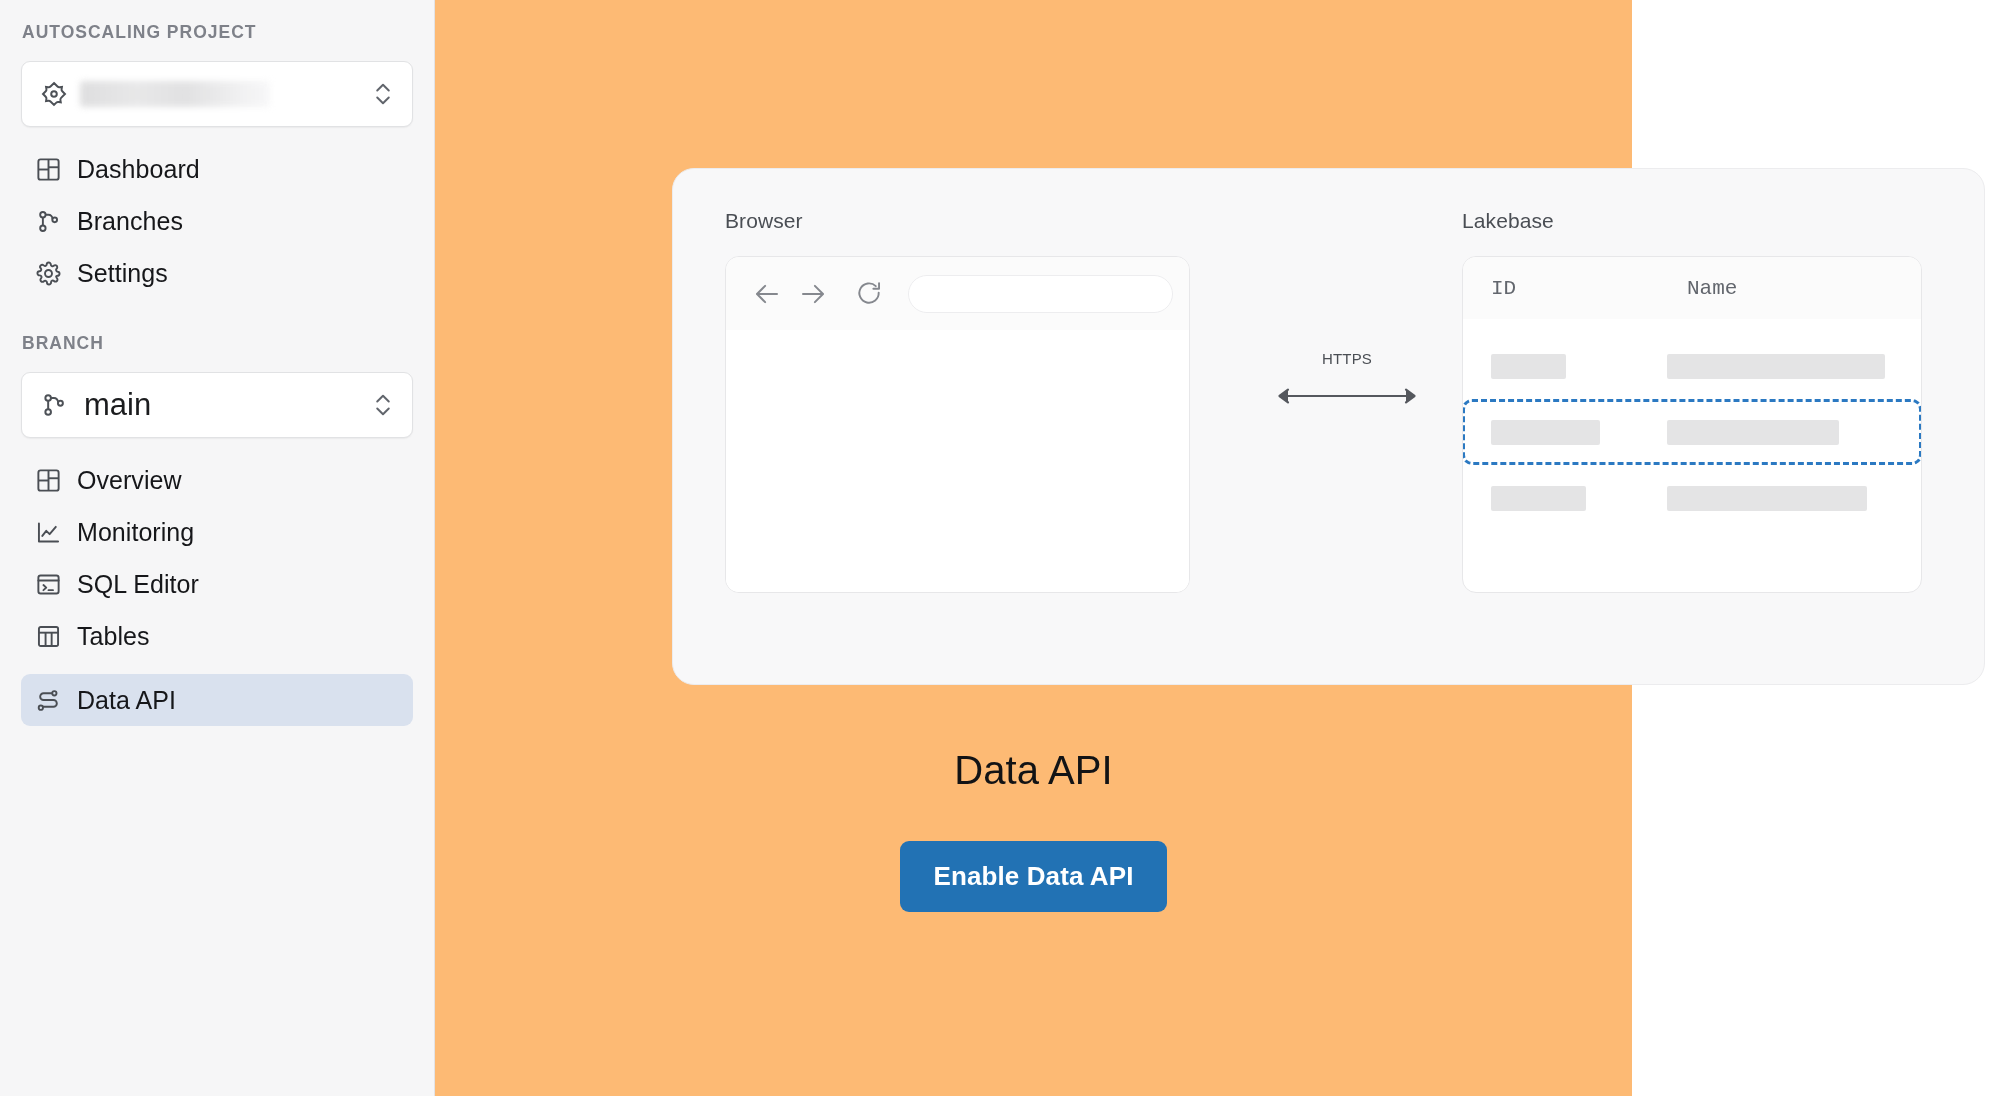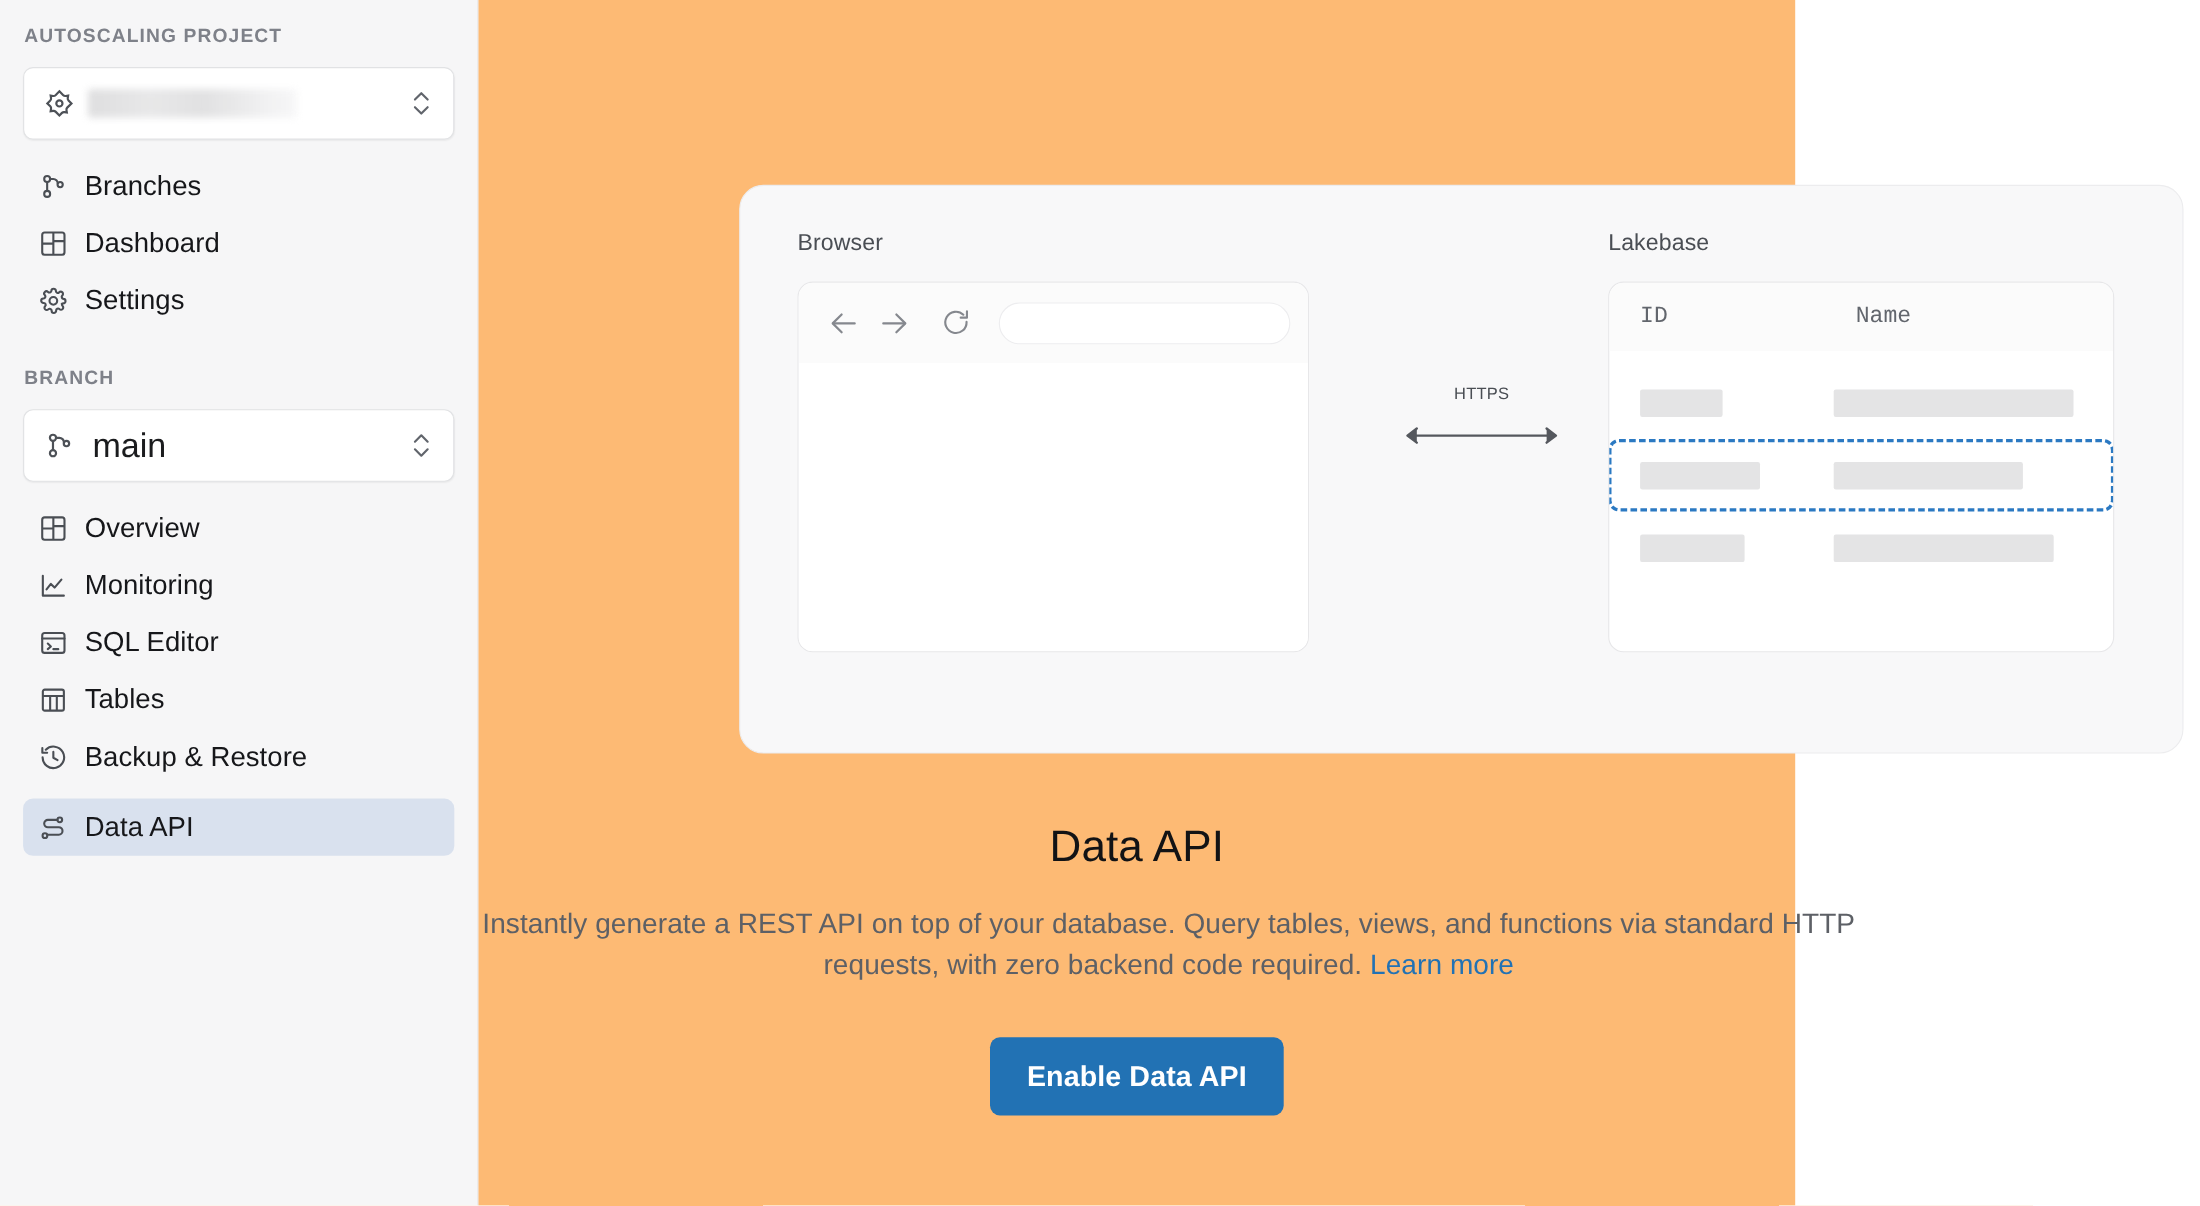--- a/index.html
+++ b/index.html
@@ -329,40 +329,40 @@
           <polyline points="3,16 8,21 13,16"></polyline>
         </svg>
       </span>
     </div>
 
     <div class="nav-list nav-group-top">
 
       <div class="nav-item">
         <span class="nav-icon">
           <svg width="27" height="27" viewBox="0 0 24 24" fill="none" stroke="currentColor" stroke-width="1.7">
+            <rect x="3" y="3" width="18" height="18" rx="2"></rect>
+            <line x1="12" y1="3" x2="12" y2="21"></line>
+            <line x1="12" y1="10" x2="21" y2="10"></line>
+            <line x1="3" y1="12" x2="12" y2="12"></line>
+          </svg>
+        </span>
+        <span class="nav-label">Dashboard</span>
+      </div>
+
+      <div class="nav-item">
+        <span class="nav-icon">
+          <svg width="27" height="27" viewBox="0 0 24 24" fill="none" stroke="currentColor" stroke-width="1.7">
             <circle cx="7" cy="6" r="2.4"></circle>
             <circle cx="7" cy="18" r="2.4"></circle>
             <circle cx="17.5" cy="10.5" r="2.1"></circle>
             <path d="M7 8.4v7.2"></path>
             <path d="M9.4 6h2.6a3.5 3.5 0 0 1 3.5 3.5v.4"></path>
           </svg>
         </span>
         <span class="nav-label">Branches</span>
-      </div>
-
-      <div class="nav-item">
-        <span class="nav-icon">
-          <svg width="27" height="27" viewBox="0 0 24 24" fill="none" stroke="currentColor" stroke-width="1.7">
-            <rect x="3" y="3" width="18" height="18" rx="2"></rect>
-            <line x1="12" y1="3" x2="12" y2="21"></line>
-            <line x1="12" y1="10" x2="21" y2="10"></line>
-            <line x1="3" y1="12" x2="12" y2="12"></line>
-          </svg>
-        </span>
-        <span class="nav-label">Dashboard</span>
       </div>
 
       <div class="nav-item">
         <span class="nav-icon">
           <svg width="27" height="27" viewBox="0 0 24 24" fill="none" stroke="currentColor" stroke-width="1.7">
             <circle cx="12" cy="12" r="3.1"></circle>
             <path d="M19.1 14.4a1.5 1.5 0 0 0 .3 1.65l.06.06a1.82 1.82 0 1 1-2.58 2.58l-.06-.06a1.5 1.5 0 0 0-1.65-.3 1.5 1.5 0 0 0-.91 1.37V20a1.82 1.82 0 1 1-3.64 0v-.1a1.5 1.5 0 0 0-.98-1.37 1.5 1.5 0 0 0-1.65.3l-.06.06a1.82 1.82 0 1 1-2.58-2.58l.06-.06a1.5 1.5 0 0 0 .3-1.65 1.5 1.5 0 0 0-1.37-.91H4a1.82 1.82 0 1 1 0-3.64h.1a1.5 1.5 0 0 0 1.37-.98 1.5 1.5 0 0 0-.3-1.65l-.06-.06a1.82 1.82 0 1 1 2.58-2.58l.06.06a1.5 1.5 0 0 0 1.65.3H9.5a1.5 1.5 0 0 0 .91-1.37V4a1.82 1.82 0 1 1 3.64 0v.1a1.5 1.5 0 0 0 .91 1.37 1.5 1.5 0 0 0 1.65-.3l.06-.06a1.82 1.82 0 1 1 2.58 2.58l-.06.06a1.5 1.5 0 0 0-.3 1.65V9.5a1.5 1.5 0 0 0 1.37.91H20a1.82 1.82 0 1 1 0 3.64h-.1a1.5 1.5 0 0 0-1.37.91z"></path>
           </svg>
         </span>
         <span class="nav-label">Settings</span>
@@ -433,30 +433,20 @@
           <svg width="27" height="27" viewBox="0 0 24 24" fill="none" stroke="currentColor" stroke-width="1.7">
             <rect x="3.5" y="3.5" width="17" height="17" rx="1.6"></rect>
             <line x1="3.5" y1="8.6" x2="20.5" y2="8.6"></line>
             <line x1="9.4" y1="8.6" x2="9.4" y2="20.5"></line>
             <line x1="14.8" y1="8.6" x2="14.8" y2="20.5"></line>
           </svg>
         </span>
         <span class="nav-label">Tables</span>
       </div>
 
-      <div class="nav-item">
-        <span class="nav-icon">
-          <svg width="27" height="27" viewBox="0 0 24 24" fill="none" stroke="currentColor" stroke-width="1.7" stroke-linecap="round" stroke-linejoin="round">
-            <path d="M3.3 12a8.7 8.7 0 1 0 2.6-6.2"></path>
-            <polyline points="3.1,4.4 3.1,8.3 7,8.3"></polyline>
-            <polyline points="12,7.6 12,12.3 15.4,14.2"></polyline>
-          </svg>
-        </span>
-        <span class="nav-label">Backup &amp; Restore</span>
-      </div>
     </div>
 
 
     <div class="nav-list nav-group-backend">
       <div class="nav-item selected">
         <span class="nav-icon">
           <svg width="27" height="27" viewBox="0 0 24 24" fill="none" stroke="currentColor" stroke-width="1.7" stroke-linecap="round" stroke-linejoin="round">
             <circle cx="17.2" cy="5.6" r="1.9"></circle>
             <circle cx="5.2" cy="18.4" r="1.9"></circle>
             <path d="M15.3 5.6H7.6a3 3 0 0 0 0 6h8.8a3 3 0 0 1 0 6H7.1"></path>
@@ -548,23 +538,19 @@
             </div>
 
           </div>
         </div>
       </div>
 
     </section>
 
     <section class="copy">
       <h1 class="page-title">Data API</h1>
-      <p class="page-desc">
-        <span>Instantly generate a REST API on top of your database. Query tables, views, and functions via standard HTTP requests, with zero backend code required.</span>
-        <a class="learn-link" href="#">Learn more</a>
-      </p>
       <div class="cta-wrap">
         <button class="cta-btn">Enable Data API</button>
       </div>
     </section>
 
   </main>
 </div>
 
 </body></html>

